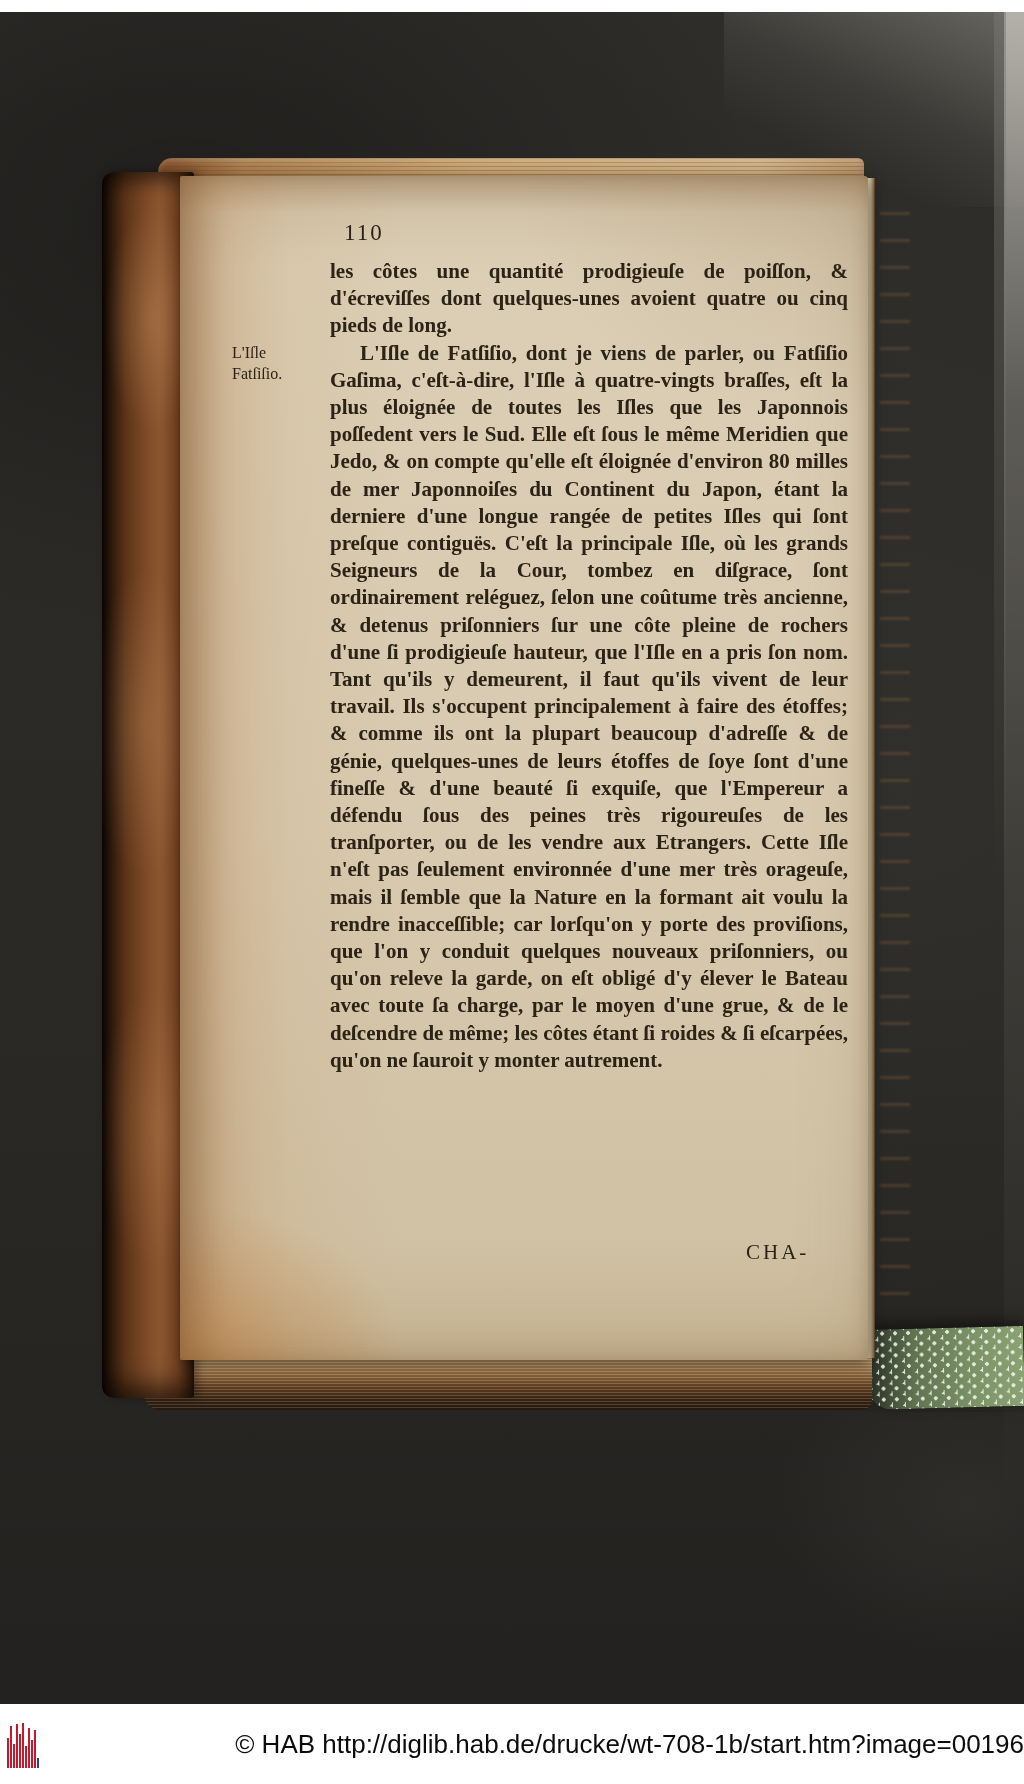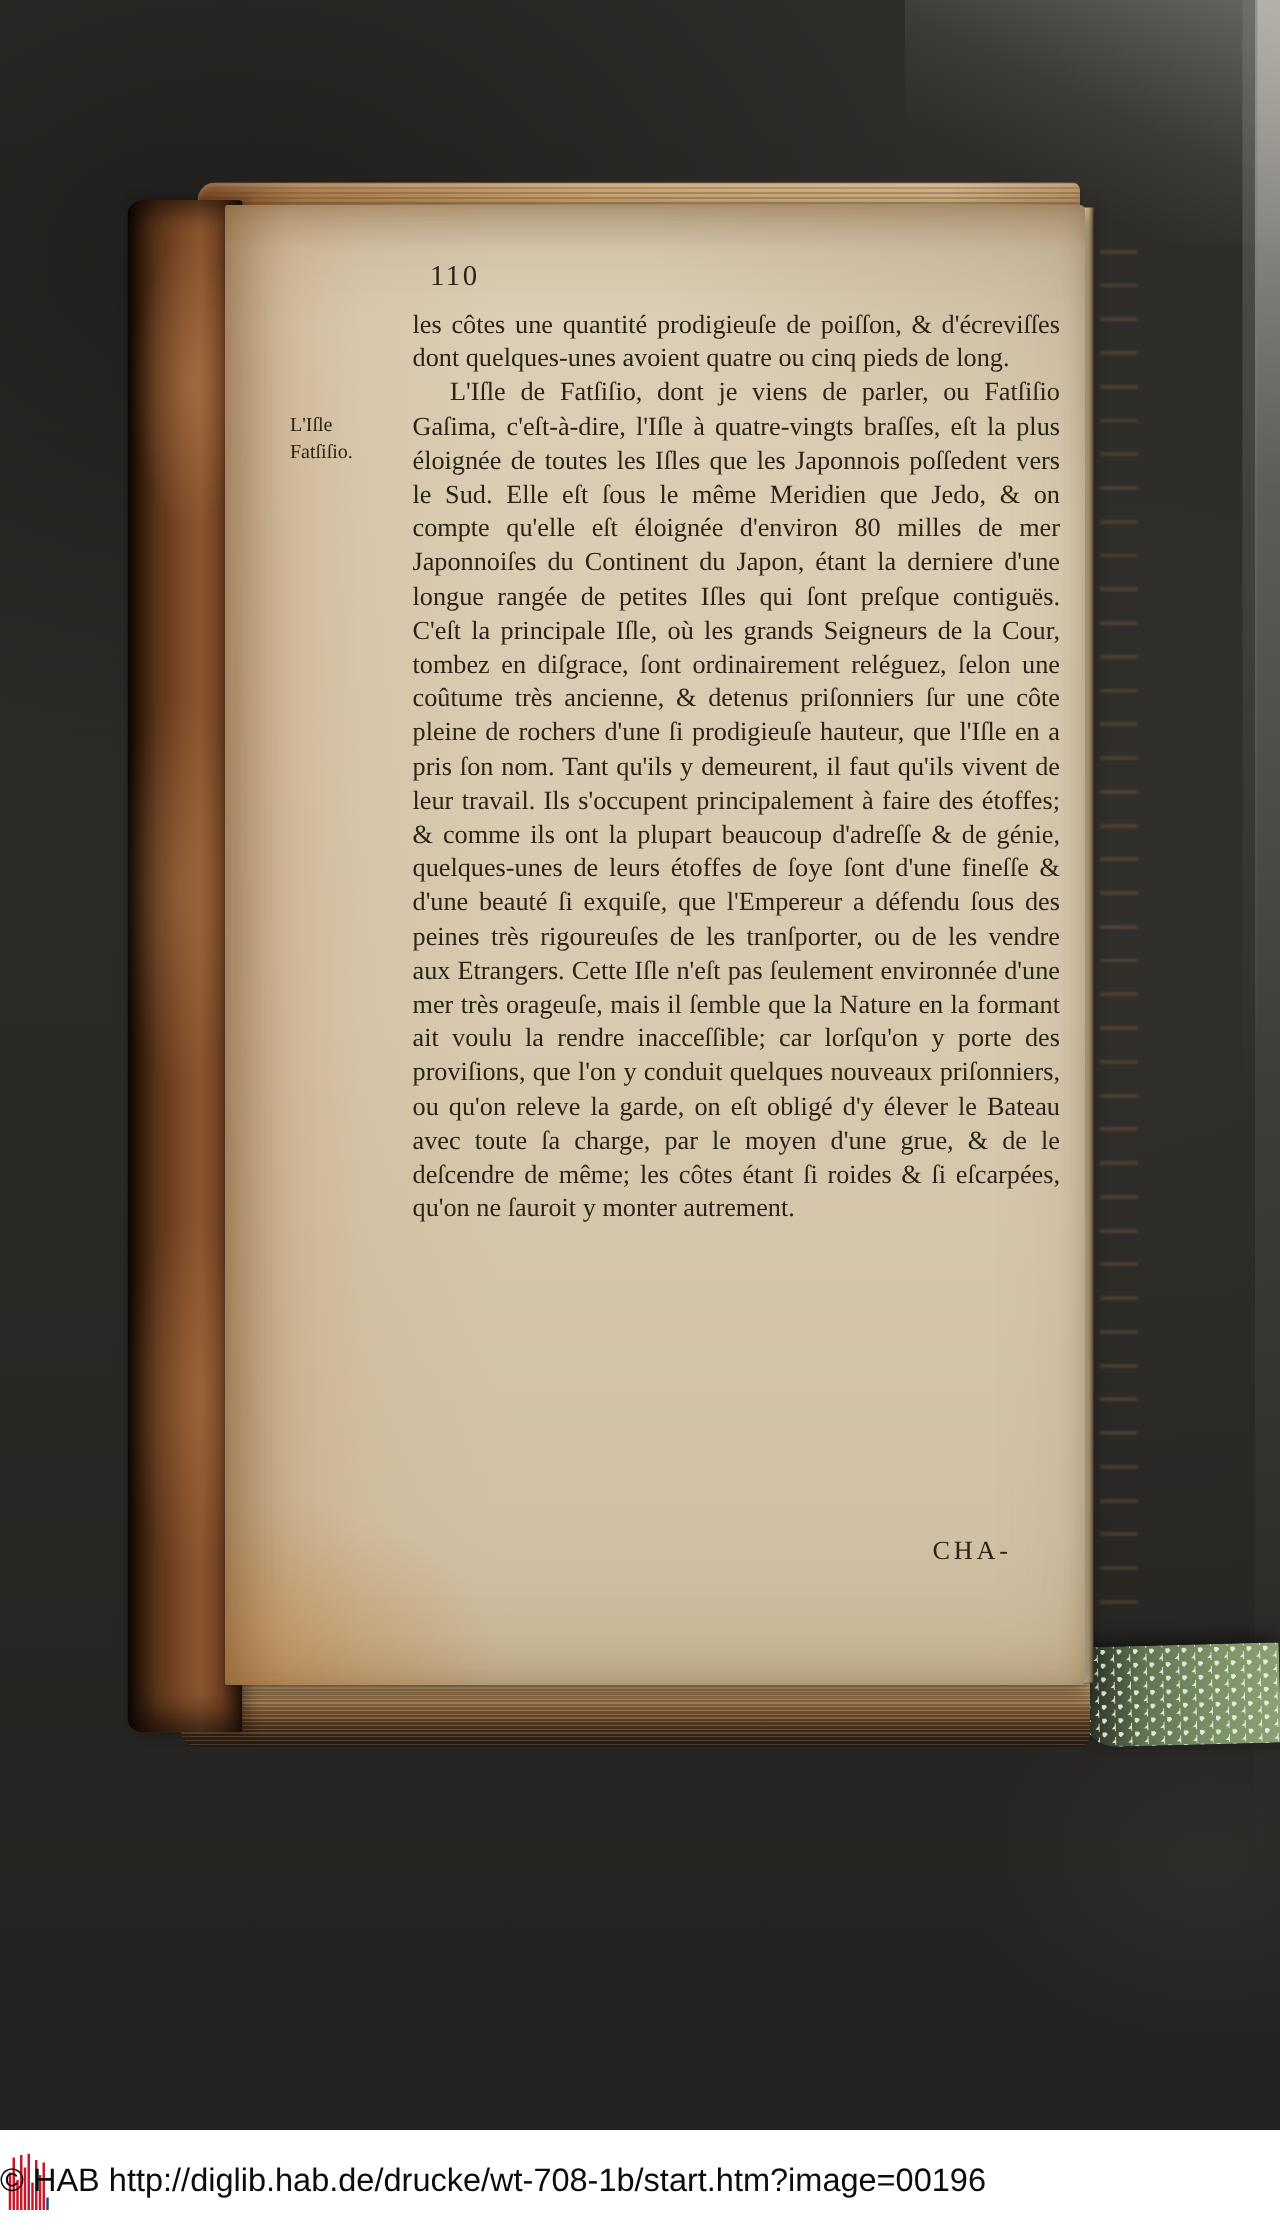--- a/index.html
+++ b/index.html
@@ -1,20 +1,20 @@
 <!DOCTYPE html>
 <html><head>
 <meta charset="utf-8">
 <style>
   * { margin:0; padding:0; box-sizing:border-box; }
   html,body { width:1024px; height:1784px; overflow:hidden; background:#ffffff;
               font-family:"Liberation Serif","DejaVu Serif",serif; }
 
   
-  .photo { position:absolute; left:0; top:0; width:1024px; height:1704px; overflow:hidden;
+  .photo { position:absolute; left:0; top:12px; width:1024px; height:1704px; overflow:hidden;
     background:
       radial-gradient(900px 650px at 18% 12%, rgba(0,0,0,.32), transparent 65%),
       radial-gradient(1000px 900px at 85% 45%, rgba(72,68,62,.22), transparent 70%),
       linear-gradient(180deg,#2e2d2a 0%, #2a2926 55%, #232220 100%); padding-left: 16px; }
 
   .corner-light { position:absolute; right:0; top:0; width:300px; height:195px;
     background:linear-gradient(205deg, rgba(152,149,140,.55), rgba(152,149,140,.14) 45%, transparent 72%); }
 
   .right-strip { position:absolute; right:0; top:0; width:20px; height:1560px;
     background:linear-gradient(180deg, rgba(192,190,182,.85), rgba(142,139,132,.5) 25%, rgba(92,90,84,.35) 55%, transparent 96%); }
@@ -75,28 +75,28 @@
 
   
   .header-row { position:absolute; left:150px; top:44px; width:518px; display:flex; align-items:baseline; }
   .page-num { font-size:23px; letter-spacing:2px; padding-left:14px; }
   .title { flex:1; text-align:center; font-size:27px; letter-spacing:5px; padding-right:22px; }
 
   .margin-note { position:absolute; left:52px; top:166px; width:92px; text-align:left;
                  font-size:16px; line-height:21px; }
 
   .body { position:absolute; left:150px; top:82px; width:518px;
-          font-size:21px; line-height:27.2px; text-align:justify; }
+          font-size:21px; line-height:27.2px; text-align:justify;font-weight:bold; }
   .body p + p { text-indent:30px; }
 
   .catchword { position:absolute; left:566px; top:1064px; font-size:21px; letter-spacing:3px; }
 
   
   .footer { position:absolute; left:0; top:1704px; width:1024px; height:80px; background:#ffffff; }
-  .caption { position:absolute; left:0; top:0; width:100%; height:80px; line-height:80px; text-align:left;
+  .caption { position:absolute; left:0; top:0; width:100%; height:80px; line-height:80px; text-align:right;
              font-family:"Liberation Sans","DejaVu Sans",sans-serif; font-size:26px; color:#0c0c0c; }
   .logo { position:absolute; left:7px; top:18px; width:38px; height:46px;
           display:flex; align-items:flex-end; gap:1px; }
   .logo span { display:inline-block; width:2px; background:#c6182c; }
   .logo span:nth-child(1){height:30px} .logo span:nth-child(2){height:42px}
   .logo span:nth-child(3){height:24px} .logo span:nth-child(4){height:44px}
   .logo span:nth-child(5){height:34px} .logo span:nth-child(6){height:45px}
   .logo span:nth-child(7){height:22px} .logo span:nth-child(8){height:40px}
   .logo span:nth-child(9){height:28px} .logo span:nth-child(10){height:38px}
   .logo span:nth-child(11){height:26px}

